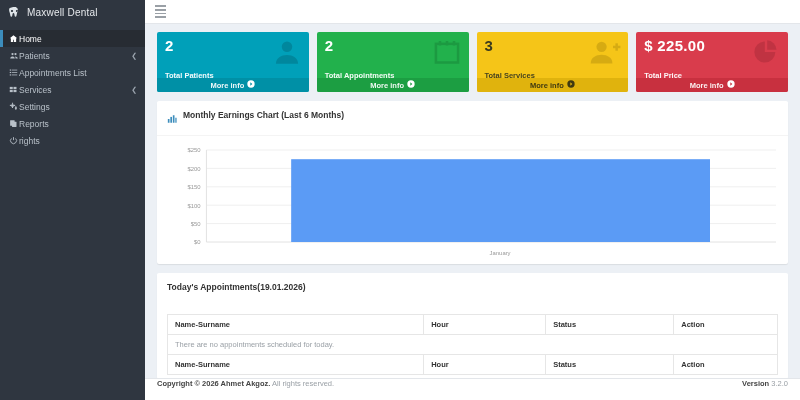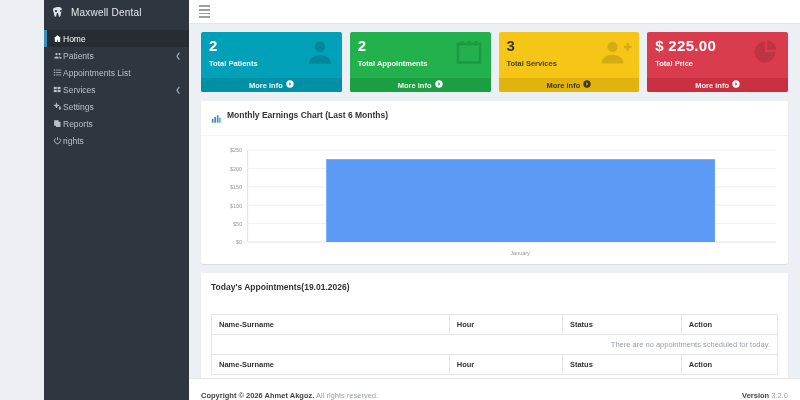--- a/index.html
+++ b/index.html
@@ -8,21 +8,21 @@
     font-family: "Liberation Sans", sans-serif;
     background: #ecf0f5;
     overflow: hidden;
   }
   .app { display: flex; width: 800px; height: 400px; }
 
   
   .sidebar {
     width: 145px; flex: 0 0 145px;
     background: #2f3640;
-    display: flex; flex-direction: column; margin-left: 44px;
+    display: flex; flex-direction: column;
   }
   .brand {
     height: 24px; display: flex; align-items: center; gap: 6px;
     padding: 0 8px; background: #2f3640; color: #e6e9ec;
     font-size: 10px; font-weight: 400; letter-spacing: .2px;
   }
   .brand svg { display: block; }
   .menu { margin-top: 6px; }
   .menu-item {
     display: flex; align-items: center; 
@@ -43,21 +43,21 @@
   .hamburger { display: flex; flex-direction: column; gap: 2px; cursor: pointer; }
   .hamburger span { width: 11px; height: 1.6px; background: #9aa0a6; display: block; }
 
   .content { flex: 1; padding: 8px 12px 0 12px; overflow: hidden; }
 
   
   .cards { display: flex; gap: 8px; }
   .card { flex: 1; border-radius: 2px; position: relative; overflow: hidden; color: #fff; }
   .card .body { padding: 6px 8px 4px 8px; position: relative; height: 46px; }
   .card .num { font-size: 15px; font-weight: bold; line-height: 1.1; letter-spacing: .3px; }
-  .card .lbl { font-size: 7.5px; font-weight: bold; margin-top: 4px; opacity: .95; }
+  .card .lbl { font-size: 7.5px; font-weight: bold; margin-top: 16px; opacity: .95; }
   .card .bigicon { position: absolute; right: 7px; top: 6px; opacity: .22; }
   .card .bigicon svg { display: block; }
   .card .more {
     display: flex; align-items: center; justify-content: center; gap: 3px;
     height: 14px; font-size: 7.5px; font-weight: bold;
     background: rgba(0,0,0,.12); color: rgba(255,255,255,.92);
   }
   .card.dark-text .num, .card.dark-text .lbl { color: #3a3a1f; }
   .card.dark-text .more { color: #3f3a12; }
 
@@ -77,26 +77,26 @@
   .chart-wrap { position: relative; height: 118px; }
   .chart-svg { display: block; width: 100%; height: 118px; }
   .ytick { font-size: 6px; fill: #999; text-anchor: end; font-family: "Liberation Sans", sans-serif; }
   .xtick { font-size: 6px; fill: #999; text-anchor: middle; font-family: "Liberation Sans", sans-serif; }
 
   
   .tbl-head { padding: 7px 0 6px 10px; font-size: 8.5px; font-weight: bold; color: #333; }
   table { width: 100%; border-collapse: collapse; }
   th, td { border: 1px solid #e6e6e6; font-size: 7.5px; padding: 5px 7px; }
   th { color: #333; font-weight: bold; text-align: left; }
-  td.empty { text-align: right; color: #9aa0a6; }
+  td.empty { text-align: left; color: #9aa0a6; }
 
   
   .footer {
     background: #fff; border-top: 1px solid #e3e6ea;
-    height: 22px; display: flex; align-items: flex-end; justify-content: space-between;
+    height: 22px; display: flex; align-items: flex-start; justify-content: space-between;
     padding: 0 12px; font-size: 7.5px; color: #9aa0a6;
   }
   .footer b { color: #444; }
 </style>
 </head>
 <body>
 
 <div class="app">
 
   <aside class="sidebar">

